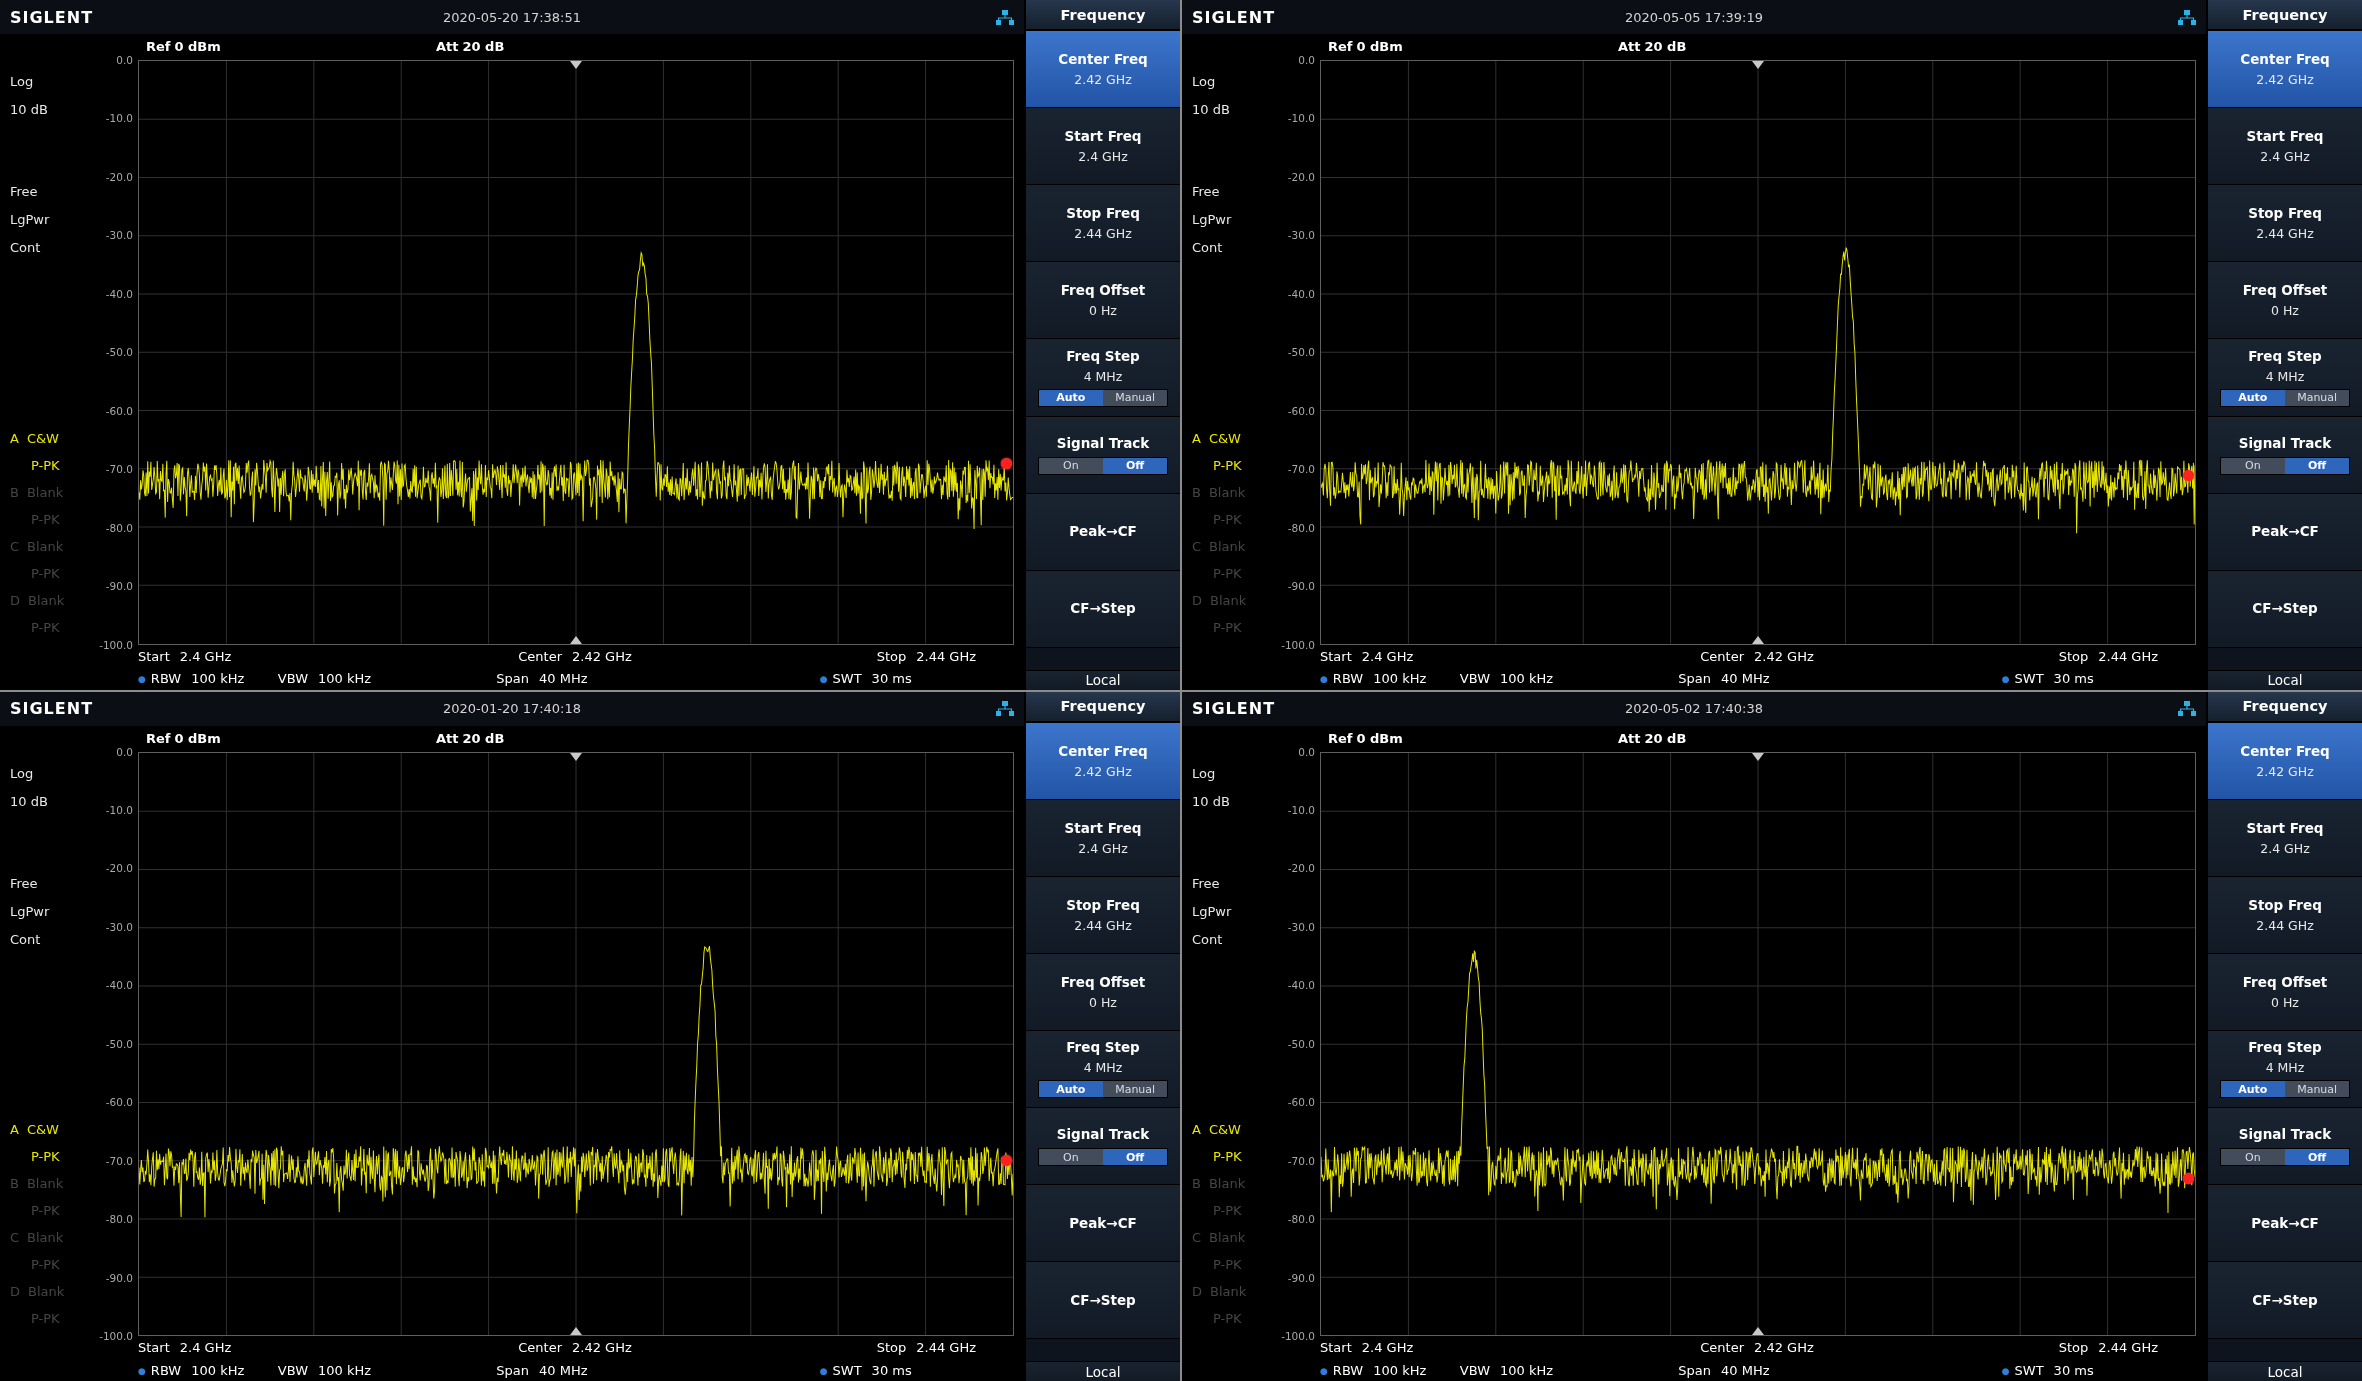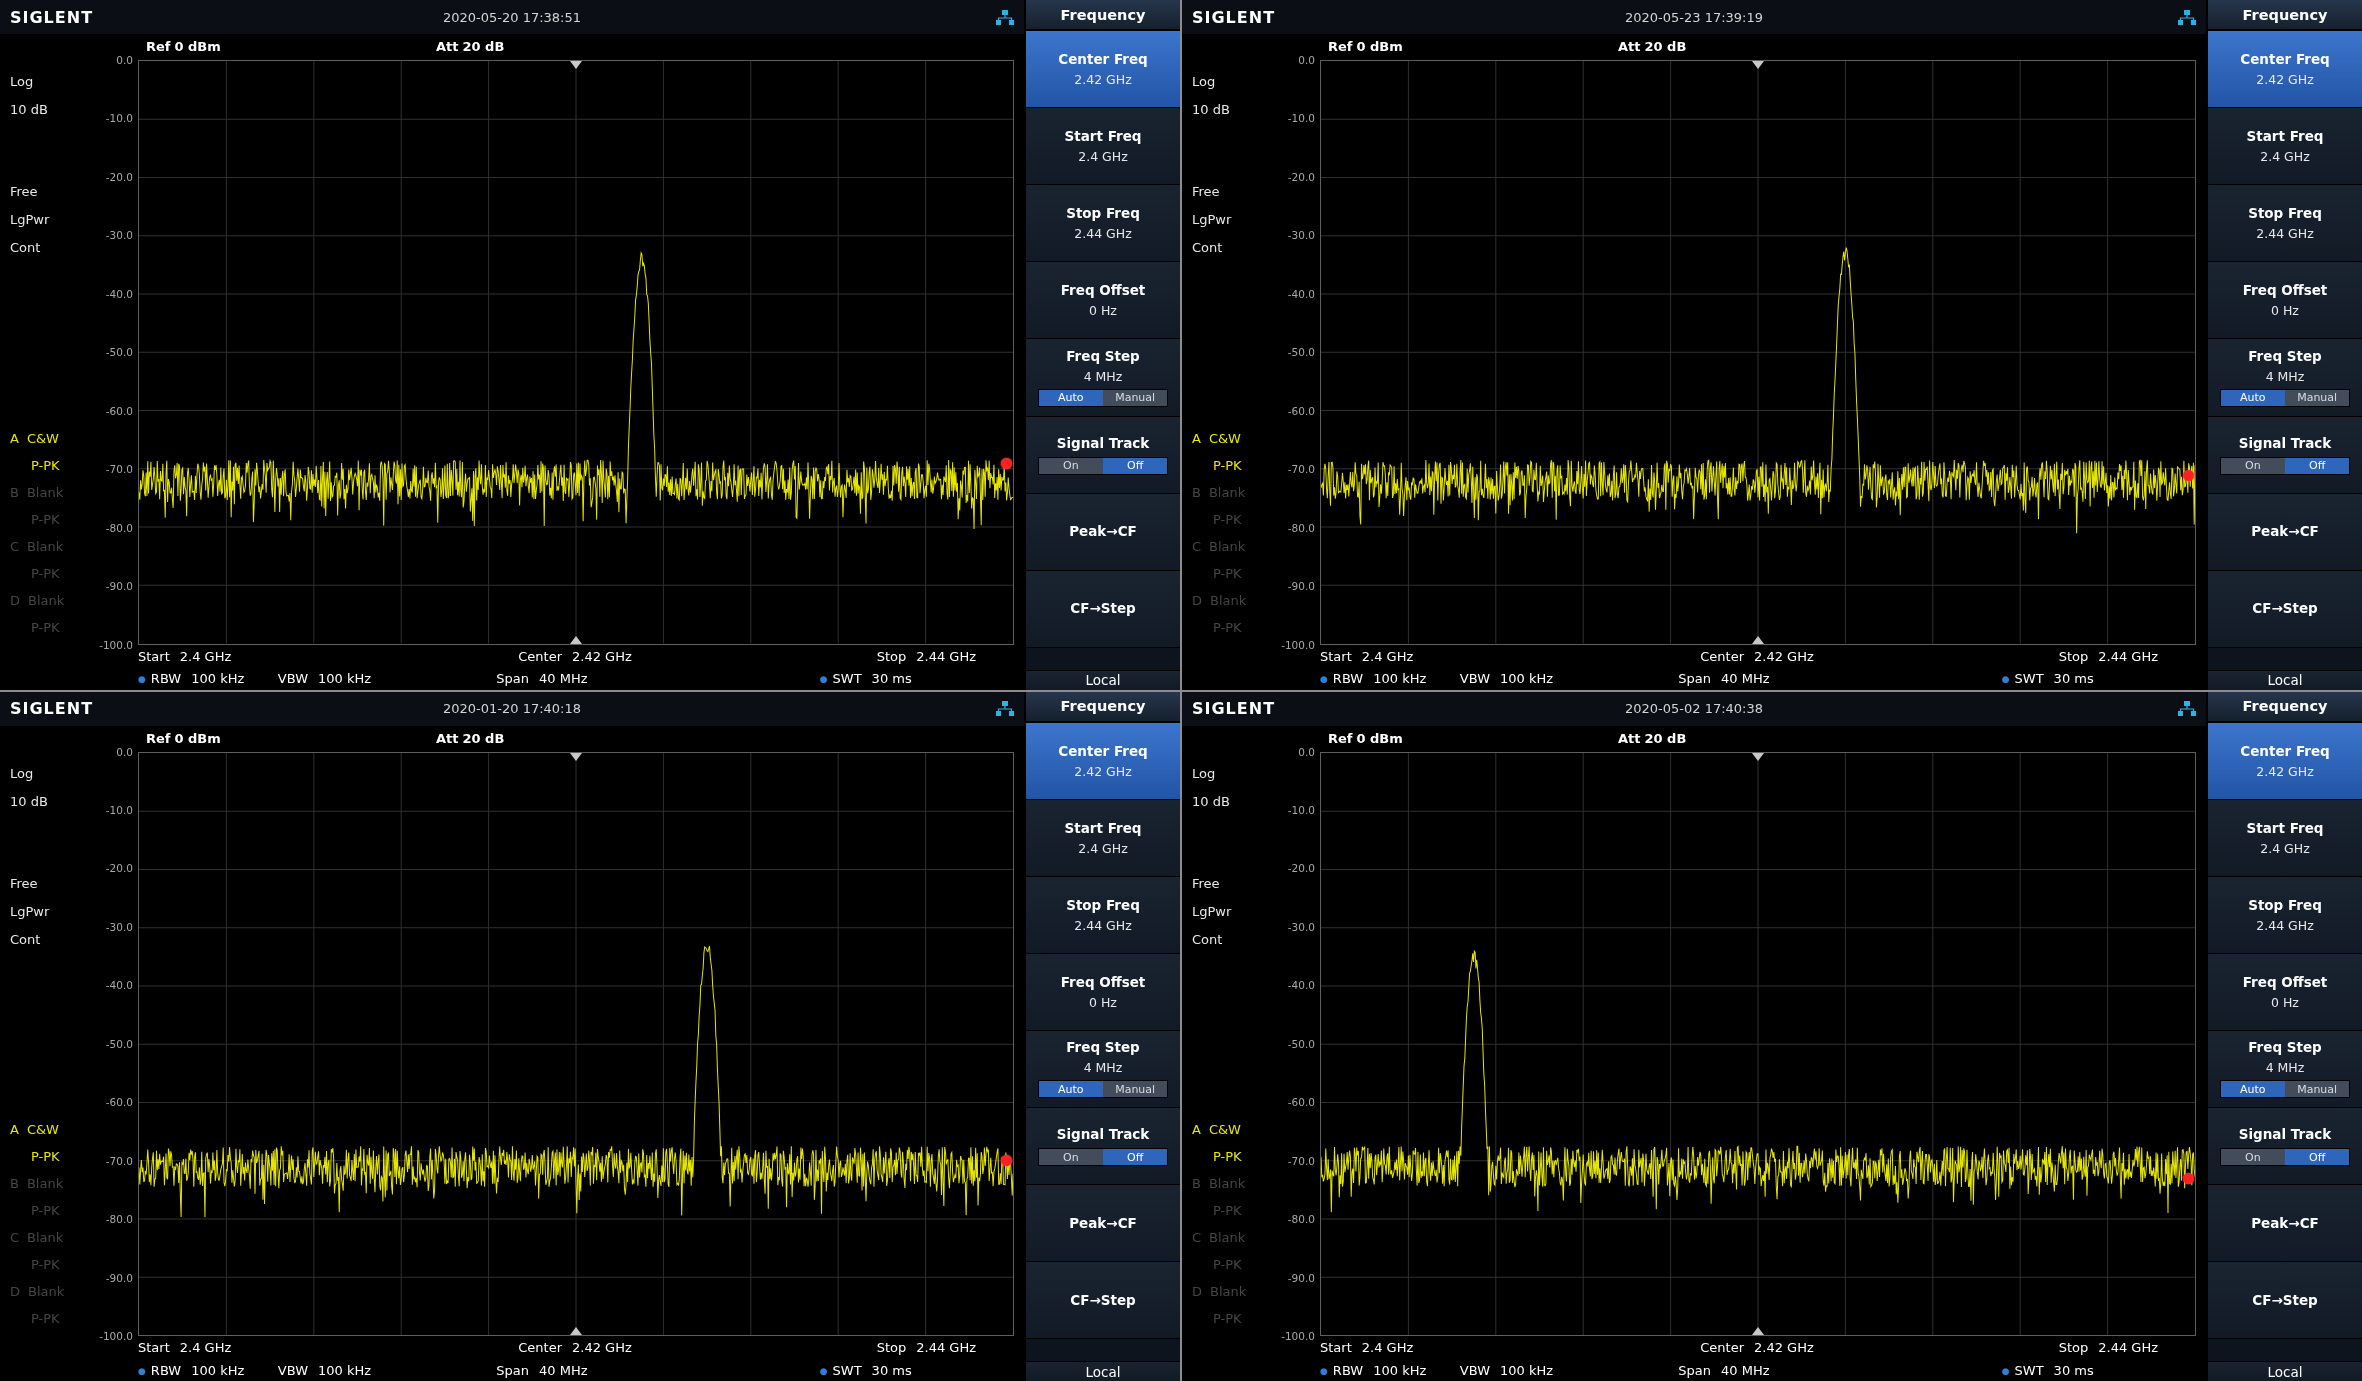--- a/index.html
+++ b/index.html
@@ -58,21 +58,21 @@
     color:#fff;font-weight:bold;font-size:14.5px;background:linear-gradient(#26364c,#15202e);
     border-bottom:2px solid #000}
   .mi{flex:1;display:flex;flex-direction:column;align-items:center;justify-content:center;
     border-bottom:1px solid #000;background:linear-gradient(#1a2431,#111a25);color:#fff;
     cursor:pointer;padding:2px 6px;width:100%;min-height:0}
   .mi .l{font-weight:bold;font-size:13.5px;text-align:center;line-height:17px}
   .mi .v{font-size:12.5px;color:#e9e9e9;margin-top:4px}
   .mi.selected{background:linear-gradient(#3c76cc,#2254a6)}
   .toggle{display:flex;width:92%;height:18px;margin-top:5px;font-size:11px;border:1px solid #000}
   .tg{flex:1;display:flex;align-items:center;justify-content:center;background:#434c5a;color:#d8dde3}
-  .tg.sel{background:#2e66bb;color:#fff;font-weight:normal}
+  .tg.sel{background:#2e66bb;color:#fff;font-weight:bold}
   .menu-spacer{flex:.3;background:#0d141d}
   .menu-local{height:20px;flex:none;display:flex;align-items:center;justify-content:center;
     color:#fff;font-weight:normal;font-size:13.5px;background:linear-gradient(#1a2431,#111a25);
     border-top:1px solid #000;cursor:pointer}
 </style>
 </head>
 <body>
 
 <div id="grid">
   <div class="panel">
@@ -242,21 +242,21 @@
       <div class="menu-spacer"></div>
       <div class="menu-local">Local</div>
     </div>
   </div>
 
   <div class="panel">
     <div class="content">
 
       <div class="topbar">
         <span class="logo">SIGLENT</span>
-        <span class="timestamp">2020-05-23 17:39:19</span>
+        <span class="timestamp">2020-05-05 17:39:19</span>
         <span class="lan">
           <svg width="18" height="15" viewBox="0 0 18 15">
             <rect x="6" y="0" width="6" height="5" fill="#2bb3e8"></rect>
             <rect x="0" y="10" width="5" height="5" fill="#2bb3e8"></rect>
             <rect x="13" y="10" width="5" height="5" fill="#2bb3e8"></rect>
             <path d="M9 5 v3 M2.5 10 V8 h13 v2" stroke="#2bb3e8" stroke-width="1.2" fill="none"></path>
           </svg>
         </span>
       </div>
 

